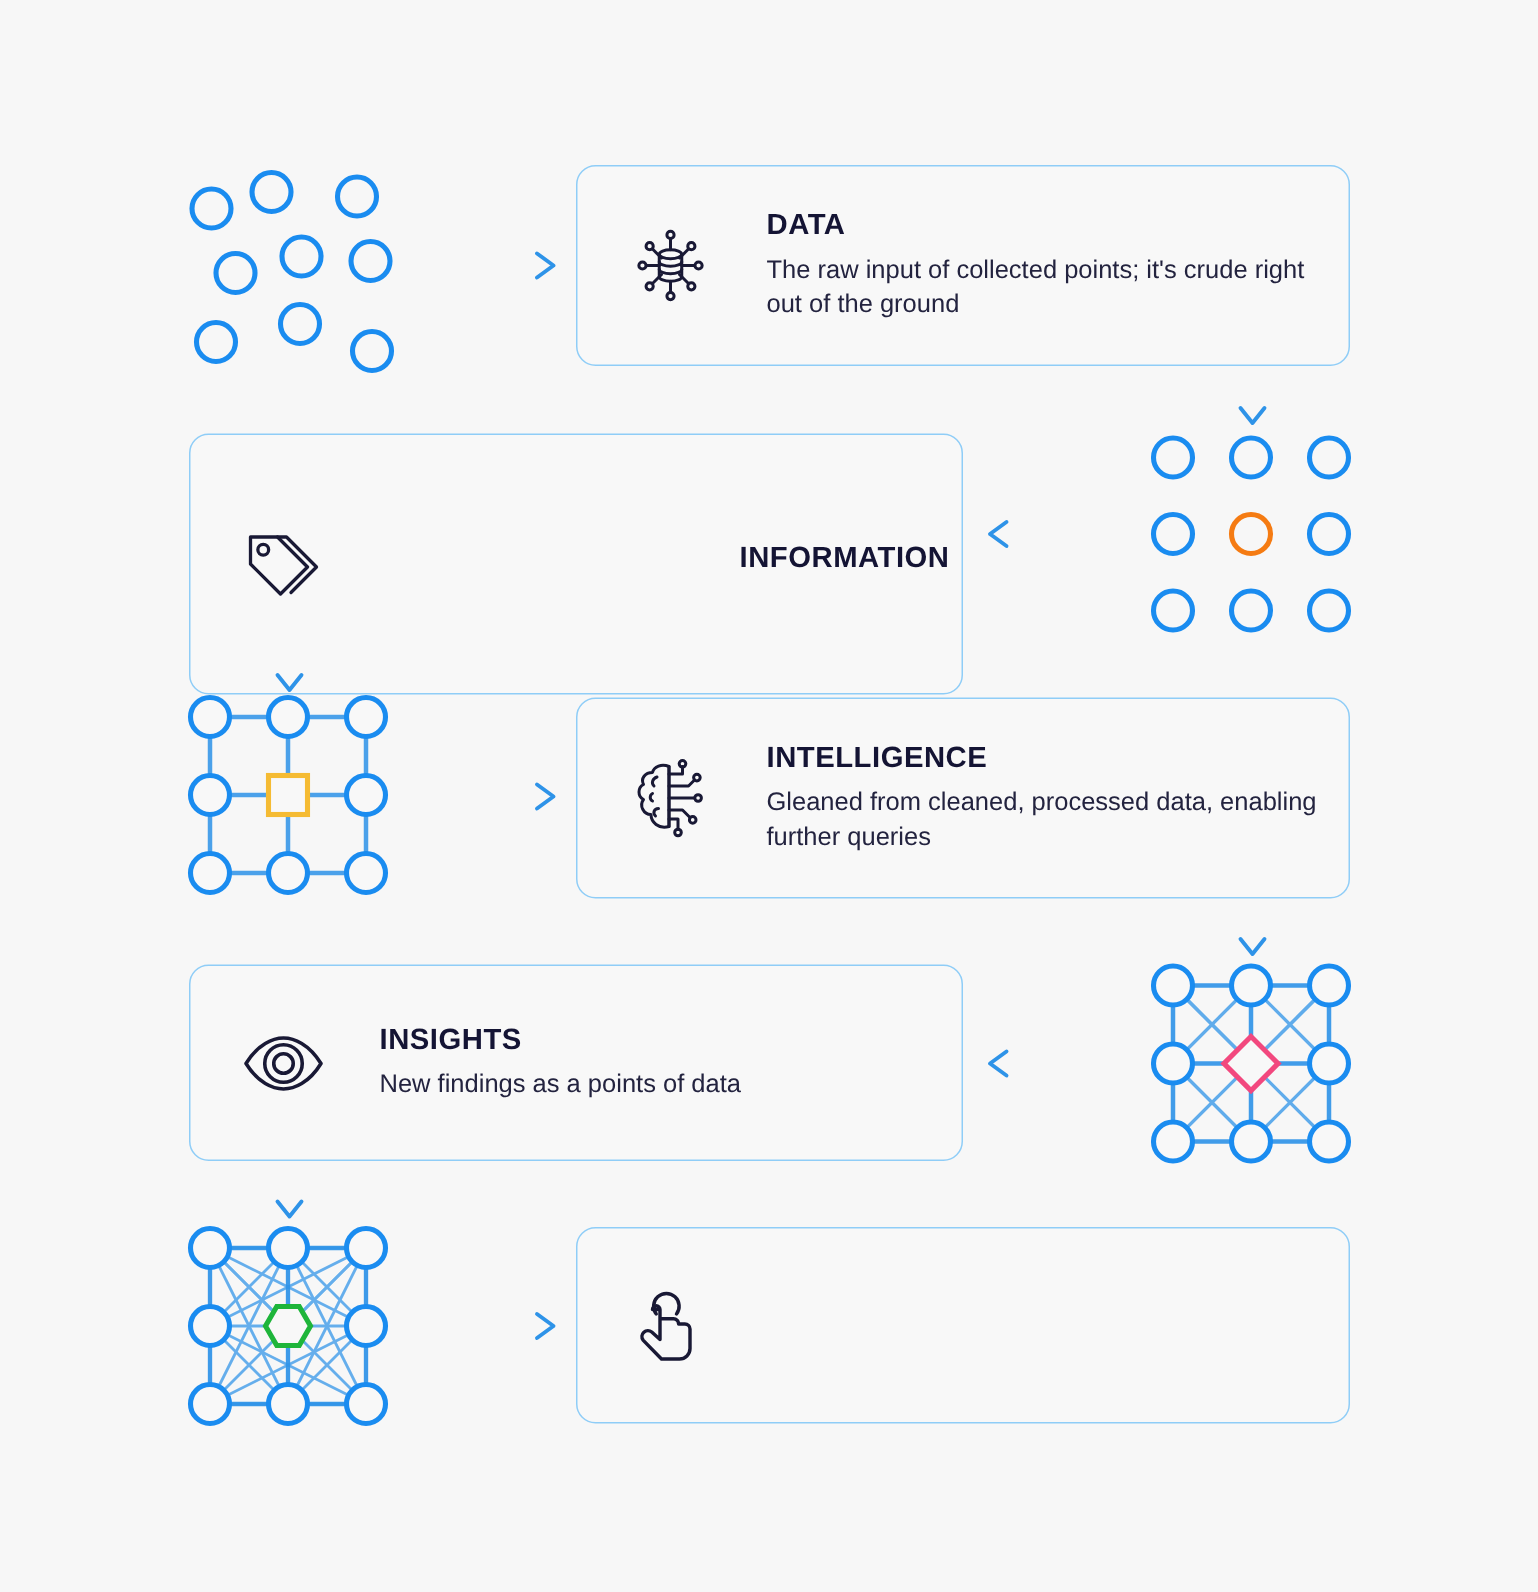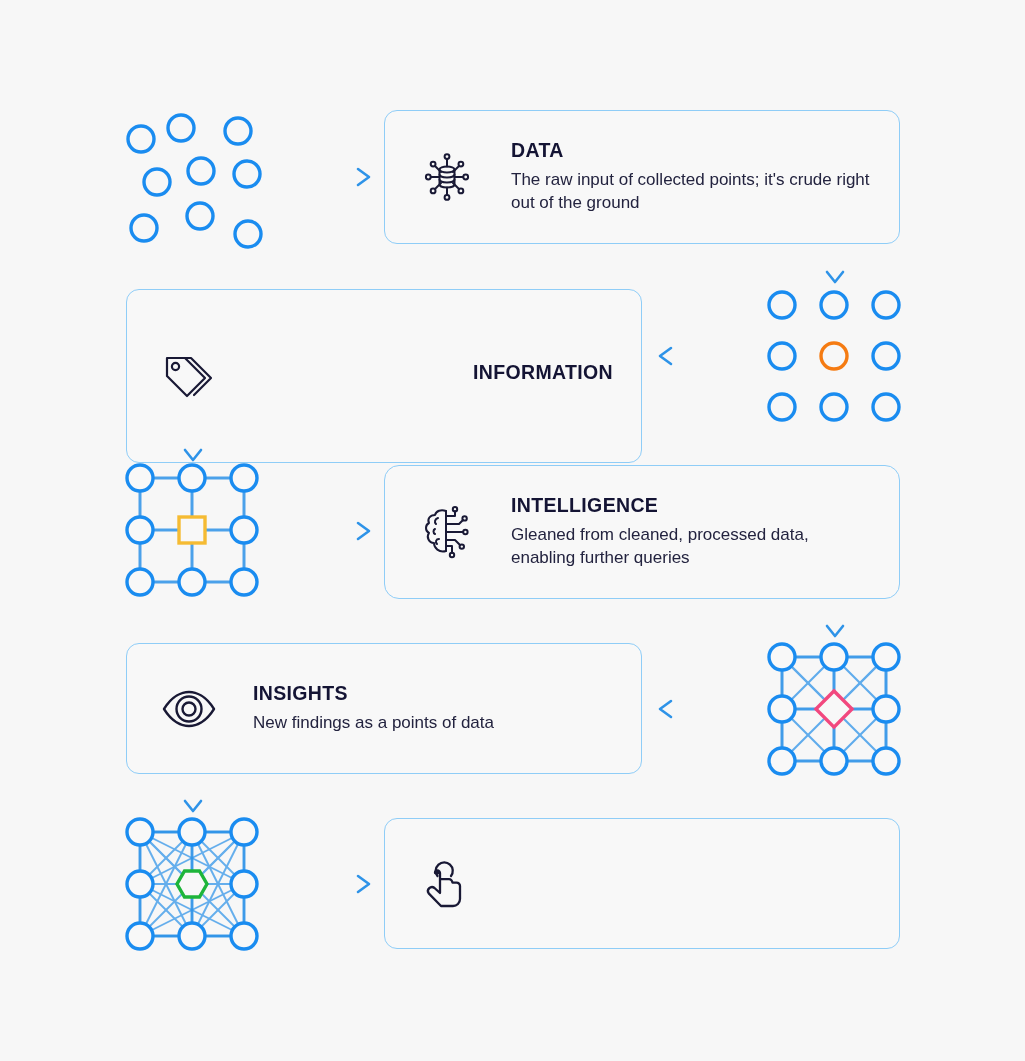--- a/index.html
+++ b/index.html
@@ -20,21 +20,21 @@
   }
   
   .card {
     position: absolute;
     box-sizing: border-box;
     background: #f8f8f8;
     border: 1.4px solid #8fcdf7;
     border-radius: 13px;
     display: flex;
     align-items: center;
-    padding: 0 28px 0 30px;
+    padding: 0 8px 0 30px;
   }
   .card-right { left: 384px; width: 516px; }
   .card-left  { left: 126px; width: 516px; }
   .card-icon {
     width: 64px;
     height: 64px;
     flex: 0 0 64px;
     margin-right: 32px;
     display: flex;
     align-items: center;
@@ -232,21 +232,21 @@
         <linearGradient id="gradR2" x1="0" y1="0" x2="1" y2="0">
           <stop offset="0" stop-color="#3fa0ec" stop-opacity="0.05"></stop>
           <stop offset="1" stop-color="#2e93e8" stop-opacity="1"></stop>
         </linearGradient>
       </defs>
       <line x1="0" y1="11" x2="100" y2="11" stroke="url(#gradR2)" stroke-width="2.6"></line>
       <polyline points="90,3 101,11 90,19" fill="none" stroke="#2e93e8" stroke-width="2.6" stroke-linecap="round" stroke-linejoin="round"></polyline>
     </svg>
   </div>
 
-  <div class="card card-right" style="top:465px; height:134px;border-radius:15px;">
+  <div class="card card-right" style="top:465px; height:134px;">
     <div class="card-icon">
       <svg width="60" height="60" viewBox="0 0 60 60" fill="none" stroke="#191935" stroke-width="2" stroke-linecap="round" stroke-linejoin="round">
         <path d="M29 9 C24 7 19 9 18 13 C13 13 10 17 12 21 C8 23 8 29 12 31 C9 35 12 41 17 41 C17 46 22 51 29 49 Z"></path>
         <line x1="29" y1="9" x2="29" y2="49"></line>
         <path d="M21 16 c-3 1 -4 4 -2 6"></path>
         <path d="M18 27 c-2 1 -2 4 0 5"></path>
         <path d="M22 37 c-3 0 -4 3 -2 5"></path>
         <path d="M29 14 h9 v-5"></path>
           <circle cx="38" cy="7.2" r="2.2"></circle>
         <path d="M29 22 h13 l4 -4"></path>

